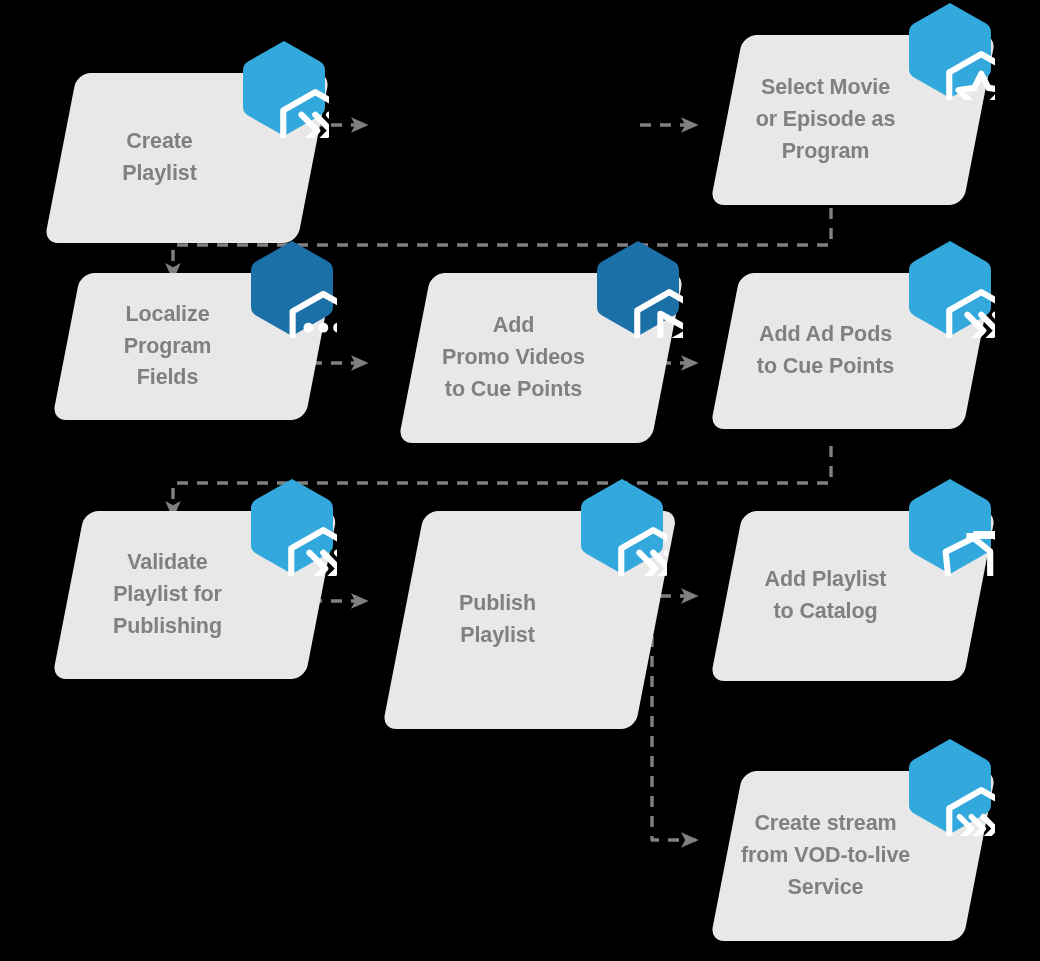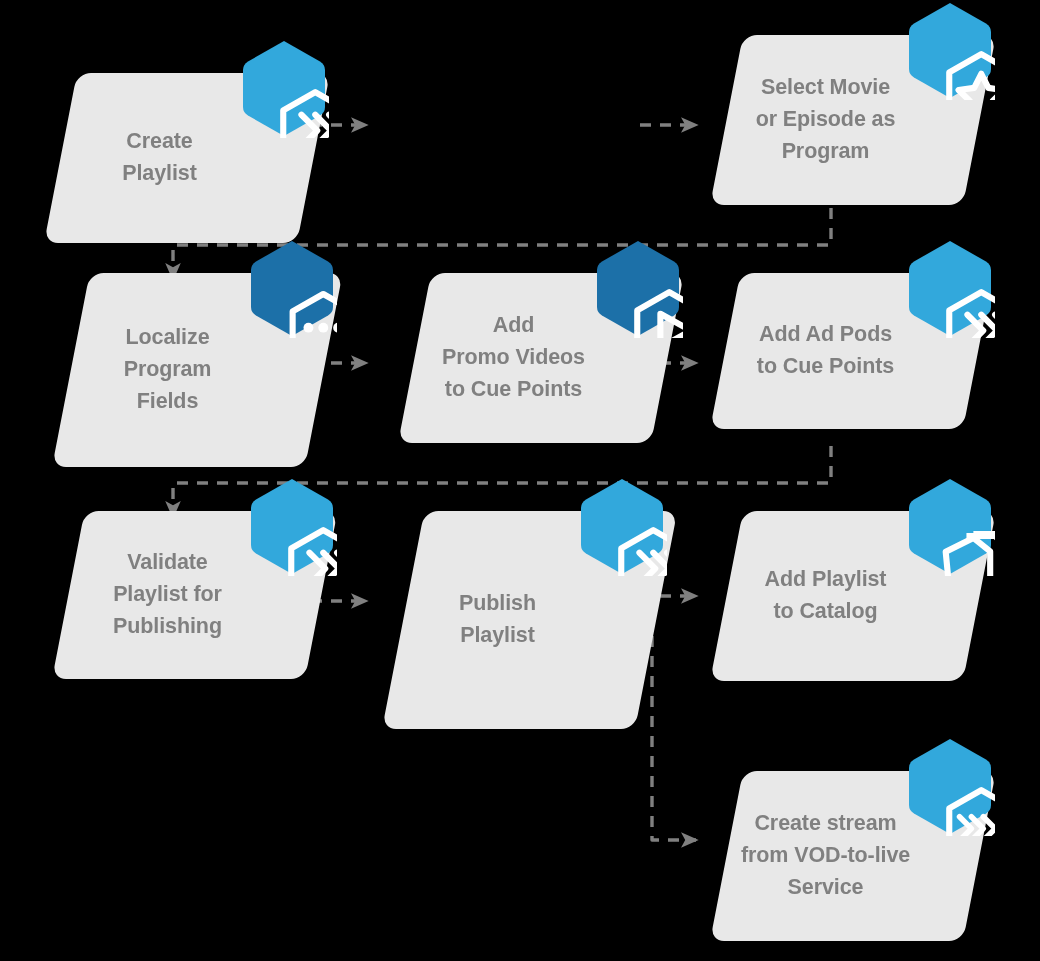--- a/index.html
+++ b/index.html
@@ -139,21 +139,21 @@
             <svg width="64" height="64" viewBox="0 0 64 64" x="0" y="0">
               <svg xmlns="http://www.w3.org/2000/svg" viewBox="0 0 64 64">
                 <path d="M32 12.5 L48.2 21.8 L48.2 42.2 L32 51.5 L15.8 42.2 L15.8 21.8 Z" fill="none" stroke="#fff" stroke-width="3.1" stroke-linejoin="round"></path>
                 <path d="M32 22.5 L35.6 29.6 L43.5 30.7 L37.8 36.2 L39.1 44 L32 40.3 L24.9 44 L26.2 36.2 L20.5 30.7 L28.4 29.6 Z" fill="none" stroke="#fff" stroke-width="3.1" stroke-linejoin="round"></path>
               </svg>
             </svg>
           </g>
         </svg>
       </div>
     </div>
-    <div class="node" style="left: 22px; top: 273px; width: 283px; height: 194px;">
+    <div class="node" style="left: 22px; top: 273px; width: 283px; height: 147px;">
       <div class="slab"></div>
       <div class="label">Localize<br>Program<br>Fields</div>
       <div class="badge">
         <svg viewBox="0 0 90 99" xmlns="http://www.w3.org/2000/svg">
           <path d="M45 2 L81 22.5 Q86 25.5 86 31 L86 68 Q86 73.5 81 76.5 L45 97 L9 76.5 Q4 73.5 4 68 L4 31 Q4 25.5 9 22.5 Z" fill="#1c70a8"></path>
           <g transform="translate(13,17.5) scale(1.0)">
             <svg width="64" height="64" viewBox="0 0 64 64" x="0" y="0">
               <svg xmlns="http://www.w3.org/2000/svg" viewBox="0 0 64 64">
                 <path d="M32 13.5 L47.5 22.3 L47.5 39.2 L38.5 44.5 L32 44.5 L26 51 L25.5 44.5 L16.5 39.2 L16.5 22.3 Z" fill="none" stroke="#fff" stroke-width="3.1" stroke-linejoin="round"></path>
                 <circle cx="24.5" cy="30.5" r="2.5" fill="#fff"></circle>

